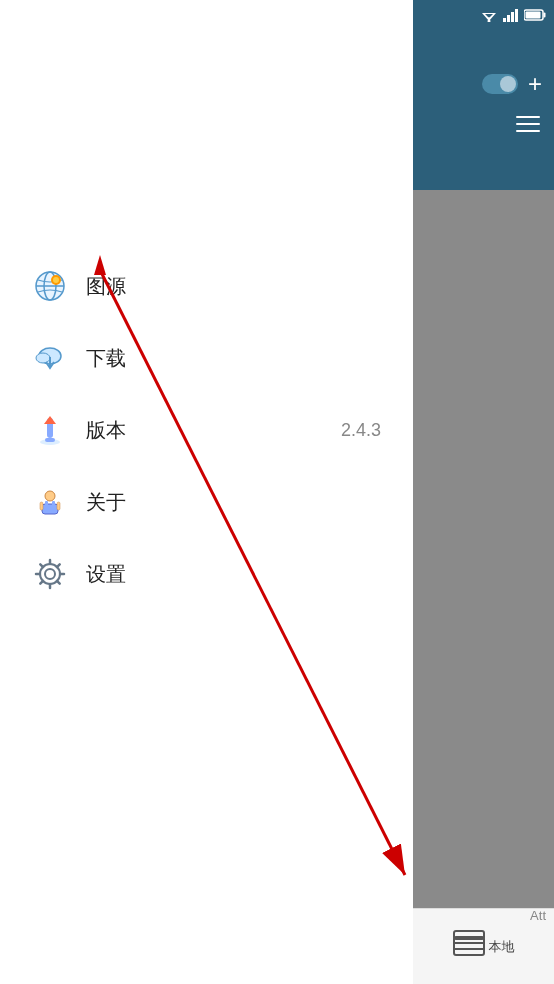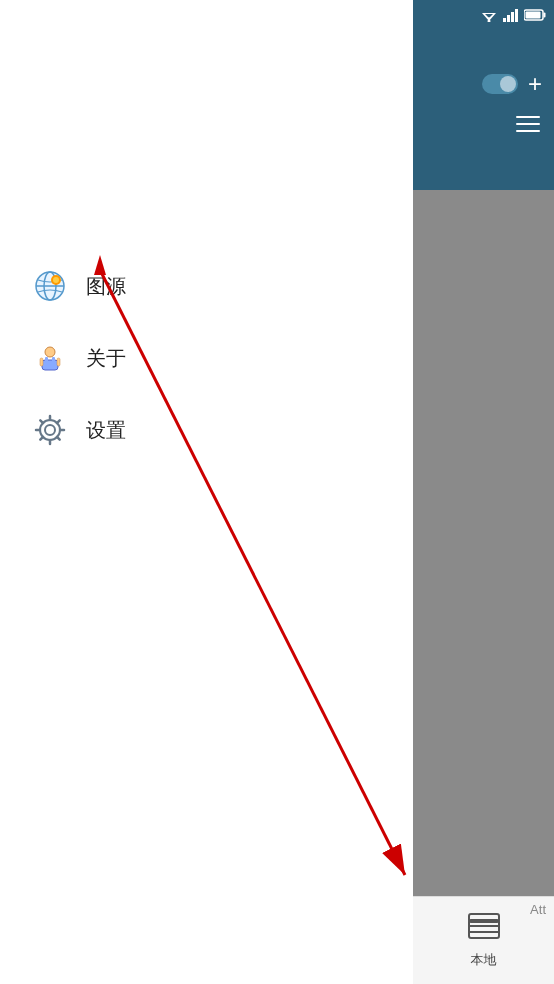--- a/index.html
+++ b/index.html
@@ -80,27 +80,27 @@
       background: white;
       border-radius: 2px;
     }
 
     
     .bottom-tab {
       position: absolute;
       bottom: 0;
       right: 0;
       width: 141px;
-      height: 88px;
+      height: 76px;
       background: #f5f5f5;
       border-top: 1px solid #ddd;
       display: flex;
       align-items: center;
       justify-content: center;
-      flex-direction: column;
+      flex-direction: row;
       gap: 4px;
     }
     .bottom-tab-icon {
       font-size: 26px;
       color: #555;
     }
     .bottom-tab-label {
       font-size: 13px;
       color: #444;
     }
@@ -147,21 +147,21 @@
       top: 0;
       left: 0;
       width: 413px;
       height: 984px;
       pointer-events: none;
     }
 
     
     .att-label {
       position: absolute;
-      bottom: 6px;
+      bottom: 0;
       right: 0;
       width: 141px;
       height: 82px;
       display: flex;
       align-items: flex-start;
       justify-content: flex-end;
       padding: 6px 8px 0 0;
       z-index: 10;
       pointer-events: none;
       text-align: center;
@@ -230,20 +230,43 @@
             <path d="M4,22 Q16,18 28,22" fill="none" stroke="#5599cc" stroke-width="1.2"></path>
             <circle cx="22" cy="10" r="5" fill="#ff9900"></circle>
             <circle cx="22" cy="10" r="3" fill="#ffcc44"></circle>
           </svg>
         </div>
         <span class="menu-label">图源</span>
       </div>
       <div class="menu-item">
         <div class="menu-icon">
           <svg width="32" height="32" viewBox="0 0 32 32">
+            <ellipse cx="16" cy="14" rx="11" ry="8" fill="#cce8ff" stroke="#5599cc" stroke-width="1.5"></ellipse>
+            <ellipse cx="9" cy="16" rx="7" ry="5" fill="#cce8ff" stroke="#5599cc" stroke-width="1"></ellipse>
+            <path d="M12,20 L16,26 L20,20" fill="none" stroke="#5599cc" stroke-width="2"></path>
+            <line x1="16" y1="15" x2="16" y2="26" stroke="#5599cc" stroke-width="2"></line>
+          </svg>
+        </div>
+        <span class="menu-label">下载</span>
+      </div>
+      <div class="menu-item">
+        <div class="menu-icon">
+          <svg width="32" height="32" viewBox="0 0 32 32">
+            <ellipse cx="16" cy="28" rx="10" ry="3" fill="#ddeeff"></ellipse>
+            <rect x="13" y="4" width="6" height="20" rx="3" fill="#88aaff"></rect>
+            <polygon points="16,2 22,10 10,10" fill="#ff6644"></polygon>
+            <rect x="11" y="24" width="10" height="4" rx="2" fill="#88aaff"></rect>
+          </svg>
+        </div>
+        <span class="menu-label">版本</span>
+        <span class="menu-value">2.4.3</span>
+      </div>
+      <div class="menu-item">
+        <div class="menu-icon">
+          <svg width="32" height="32" viewBox="0 0 32 32">
             <circle cx="16" cy="10" r="5" fill="#ffcc88" stroke="#cc8844" stroke-width="1"></circle>
             <rect x="8" y="18" width="16" height="10" rx="3" fill="#88aaff" stroke="#5566cc" stroke-width="1"></rect>
             <rect x="11" y="15" width="3" height="5" rx="1" fill="#88aaff"></rect>
             <rect x="18" y="15" width="3" height="5" rx="1" fill="#88aaff"></rect>
             <rect x="6" y="16" width="3" height="8" rx="1.5" fill="#ffcc88" stroke="#cc8844" stroke-width="0.5"></rect>
             <rect x="23" y="16" width="3" height="8" rx="1.5" fill="#ffcc88" stroke="#cc8844" stroke-width="0.5"></rect>
           </svg>
         </div>
         <span class="menu-label">关于</span>
       </div>

